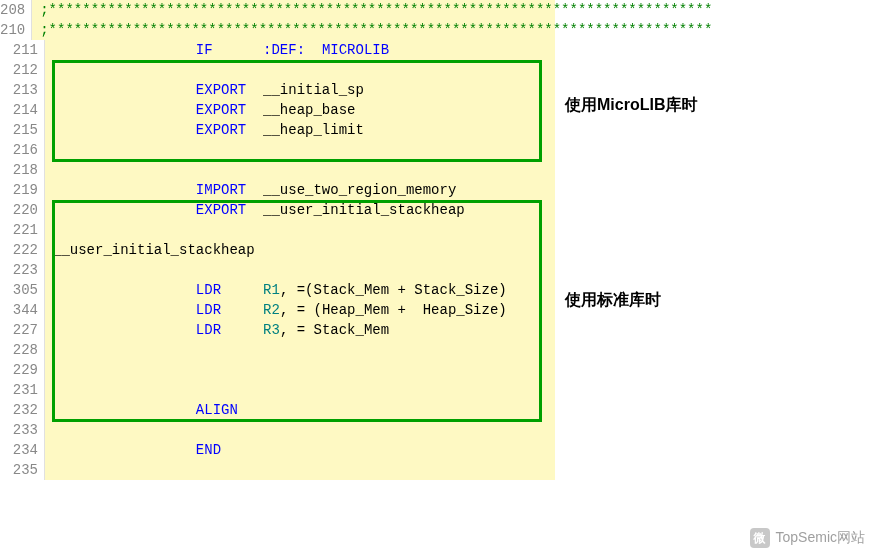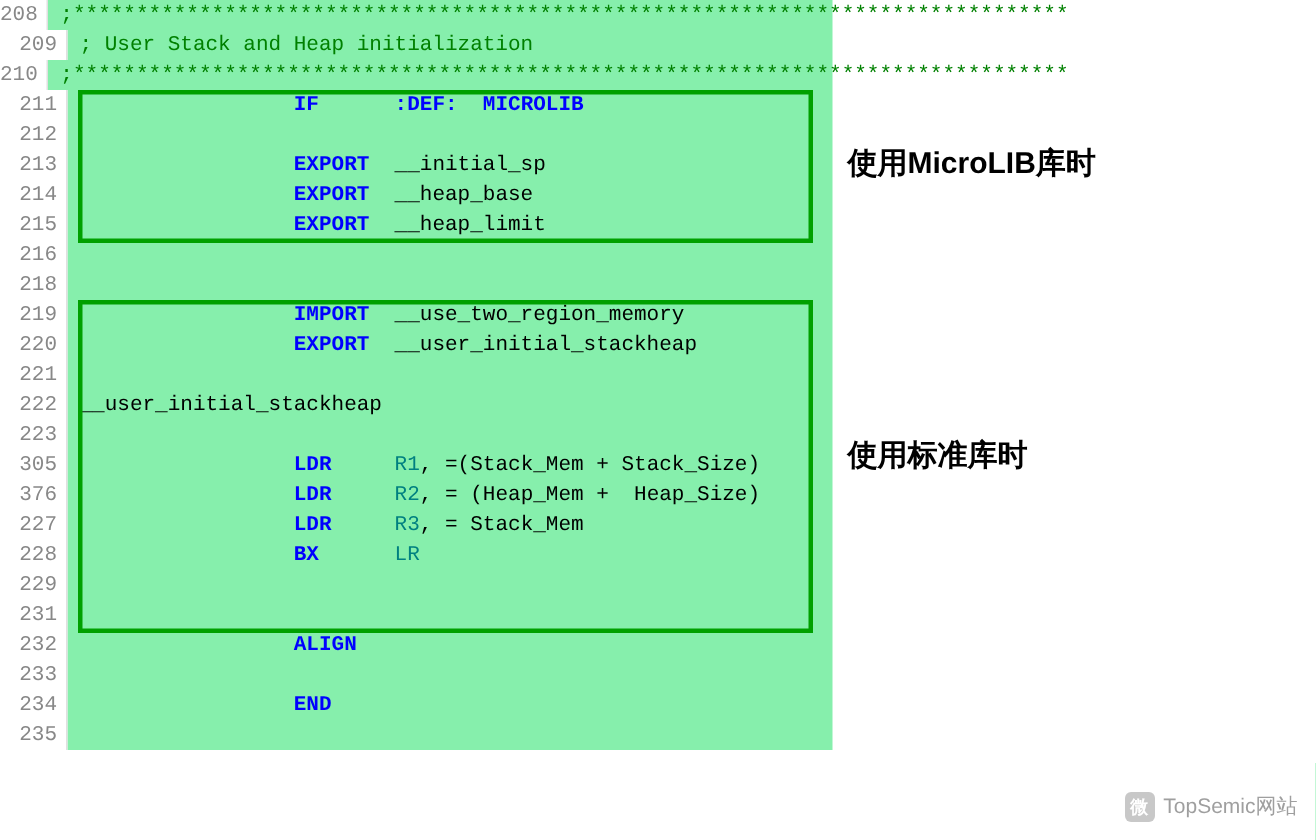--- a/index.html
+++ b/index.html
@@ -9,58 +9,58 @@
     font-family: Consolas, "Courier New", monospace;
     font-size: 14px;
     position: relative;
     width: 877px;
     height: 560px;
     overflow: hidden;
   }
   .code-area {
     position: relative;
     width: 555px;
-    background: #86efac;
+    background: #fef9c3;
   }
   .line {
     display: flex;
     height: 20px;
     line-height: 20px;
     white-space: pre;
   }
   .gutter {
     width: 38px;
     text-align: right;
     padding-right: 6px;
     color: #888;
     background: #fff;
     border-right: 1px solid #e0e0e0;
     user-select: none;
   }
   .code {
     padding-left: 8px;
     color: #000;
   }
-  .kw { color: #0000ff; font-weight: bold; }
+  .kw { color: #0000ff; }
   .reg { color: #008080; }
   .cmt { color: #008000; }
   .box {
     position: absolute;
     border: 3px solid #00a000;
     pointer-events: none;
     box-sizing: border-box;
   }
   .box1 { left: 52px; top: 60px; width: 490px; height: 102px; }
   .box2 { left: 52px; top: 200px; width: 490px; height: 222px; }
   .annot {
     position: absolute;
     font-family: "Microsoft YaHei", Arial, sans-serif;
     font-weight: 700;
     color: #000;
-    font-size: 20px;
+    font-size: 16px;
   }
   .annot1 { left: 565px; top: 95px; }
   .annot2 { left: 565px; top: 290px; }
   .wm {
     position: absolute;
     right: 12px;
     bottom: 12px;
     display: flex;
     align-items: center;
     gap: 6px;
@@ -75,38 +75,37 @@
     background: #bbb;
     display: flex; align-items: center; justify-content: center;
     color: #fff; font-weight: bold; font-size: 12px;
   }
 </style>
 </head>
 <body>
 
 <div class="code-area" id="code-area">
     <div class="line"><div class="gutter">208</div><div class="code"><span class="cmt">;*******************************************************************************</span></div></div>
-    <div class="line"><div class="gutter">209</div><div class="code"><span class="cmt">; User Stack and Heap initialization</span></div></div>
     <div class="line"><div class="gutter">210</div><div class="code"><span class="cmt">;*******************************************************************************</span></div></div>
     <div class="line"><div class="gutter">211</div><div class="code">                 <span class="kw">IF</span>      <span class="kw">:DEF:</span>  <span class="kw">MICROLIB</span></div></div>
     <div class="line"><div class="gutter">212</div><div class="code"></div></div>
     <div class="line"><div class="gutter">213</div><div class="code">                 <span class="kw">EXPORT</span>  __initial_sp</div></div>
     <div class="line"><div class="gutter">214</div><div class="code">                 <span class="kw">EXPORT</span>  __heap_base</div></div>
     <div class="line"><div class="gutter">215</div><div class="code">                 <span class="kw">EXPORT</span>  __heap_limit</div></div>
     <div class="line"><div class="gutter">216</div><div class="code"></div></div>
     <div class="line"><div class="gutter">218</div><div class="code"></div></div>
     <div class="line"><div class="gutter">219</div><div class="code">                 <span class="kw">IMPORT</span>  __use_two_region_memory</div></div>
     <div class="line"><div class="gutter">220</div><div class="code">                 <span class="kw">EXPORT</span>  __user_initial_stackheap</div></div>
     <div class="line"><div class="gutter">221</div><div class="code"></div></div>
     <div class="line"><div class="gutter">222</div><div class="code">__user_initial_stackheap</div></div>
     <div class="line"><div class="gutter">223</div><div class="code"></div></div>
     <div class="line"><div class="gutter">305</div><div class="code">                 <span class="kw">LDR</span>     <span class="reg">R1</span>, =(Stack_Mem + Stack_Size)</div></div>
-    <div class="line"><div class="gutter">376</div><div class="code">                 <span class="kw">LDR</span>     <span class="reg">R2</span>, = (Heap_Mem +  Heap_Size)</div></div>
+    <div class="line"><div class="gutter">344</div><div class="code">                 <span class="kw">LDR</span>     <span class="reg">R2</span>, = (Heap_Mem +  Heap_Size)</div></div>
     <div class="line"><div class="gutter">227</div><div class="code">                 <span class="kw">LDR</span>     <span class="reg">R3</span>, = Stack_Mem</div></div>
-    <div class="line"><div class="gutter">228</div><div class="code">                 <span class="kw">BX</span>      <span class="reg">LR</span></div></div>
+    <div class="line"><div class="gutter">228</div></div>
     <div class="line"><div class="gutter">229</div><div class="code"></div></div>
     <div class="line"><div class="gutter">231</div><div class="code"></div></div>
     <div class="line"><div class="gutter">232</div><div class="code">                 <span class="kw">ALIGN</span></div></div>
     <div class="line"><div class="gutter">233</div><div class="code"></div></div>
     <div class="line"><div class="gutter">234</div><div class="code">                 <span class="kw">END</span></div></div>
     <div class="line"><div class="gutter">235</div><div class="code"></div></div>
   </div>
 
 <div class="box box1"></div>
 <div class="box box2"></div>

